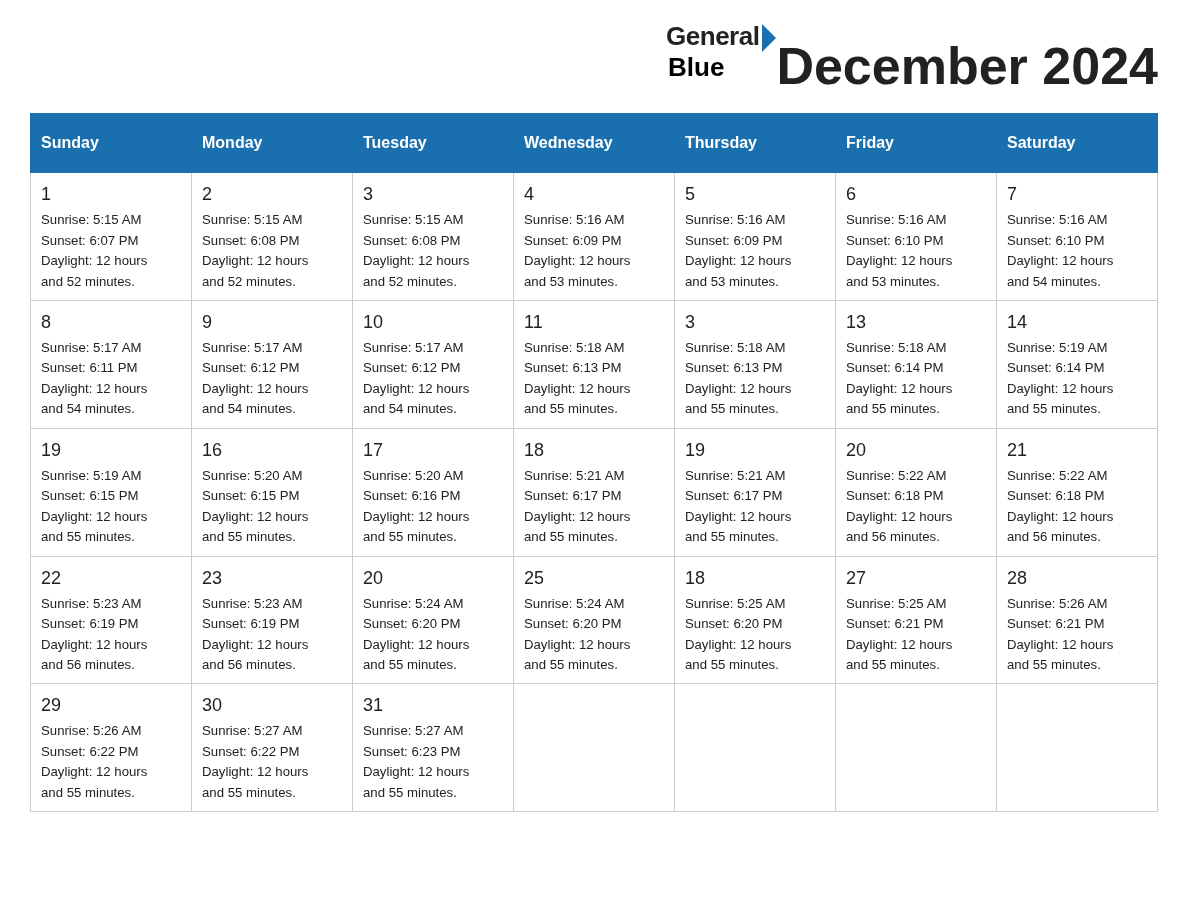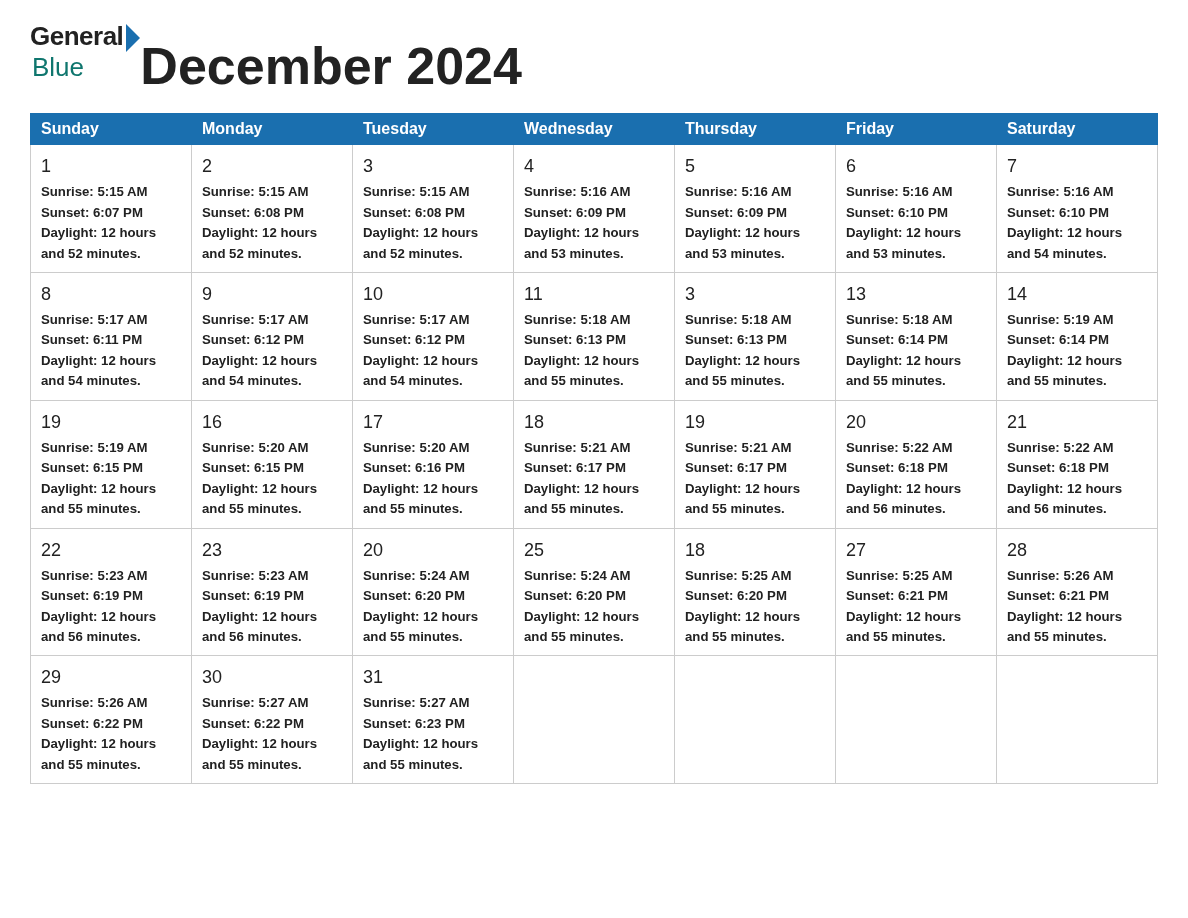--- a/index.html
+++ b/index.html
@@ -6,21 +6,21 @@
     body {
       font-family: Arial, Helvetica, sans-serif;
       background: #fff;
       color: #222;
       width: 1188px;
       min-height: 918px;
       padding: 20px 30px;
     }
     .header {
       display: flex;
-      justify-content: flex-start;
+      justify-content: flex-end;
       align-items: flex-start;
       margin-bottom: 18px;
     }
     .logo {
       display: flex;
       flex-direction: column;
       align-items: flex-start;
     }
     .logo-text {
       display: flex;
@@ -37,22 +37,22 @@
       width: 0;
       height: 0;
       border-left: 14px solid #1a6faf;
       border-top: 14px solid transparent;
       border-bottom: 14px solid transparent;
       margin-left: 3px;
       margin-top: 4px;
     }
     .logo-blue {
       font-size: 26px;
-      font-weight: normal;
-      color: #0f766e;
+      font-weight: bold;
+      color: #000000;
       margin-left: 2px;
     }
     .title-block {
       text-align: right;
       margin-top: 18px;
     }
     .title-block h1 {
       font-size: 52px;
       font-weight: bold;
       color: #222;
@@ -67,21 +67,21 @@
     table {
       width: 100%;
       border-collapse: collapse;
       table-layout: fixed;
     }
     thead tr th {
       background: #1a6faf;
       color: #fff;
       font-size: 16px;
       font-weight: bold;
-      padding: 6px 10px;
+      padding: 20px 10px;
       border: 1px solid #1a6faf;
       text-align: left;
     }
     tbody tr td {
       vertical-align: top;
       padding: 8px 10px;
       border: 1px solid #ccc;
       font-size: 13.5px;
       color: #222;
       min-height: 90px;
@@ -89,21 +89,20 @@
     }
     .day-num {
       font-size: 18px;
       font-weight: normal;
       display: block;
       margin-bottom: 2px;
     }
     .day-info {
       font-size: 13.2px;
       line-height: 1.55;
-      font-weight: bold;
     }
     tbody tr:nth-child(odd) td {
       background: #fff;
     }
     tbody tr:nth-child(even) td {
       background: #fff;
     }
     tbody tr td:first-child .day-num {
       
     }

